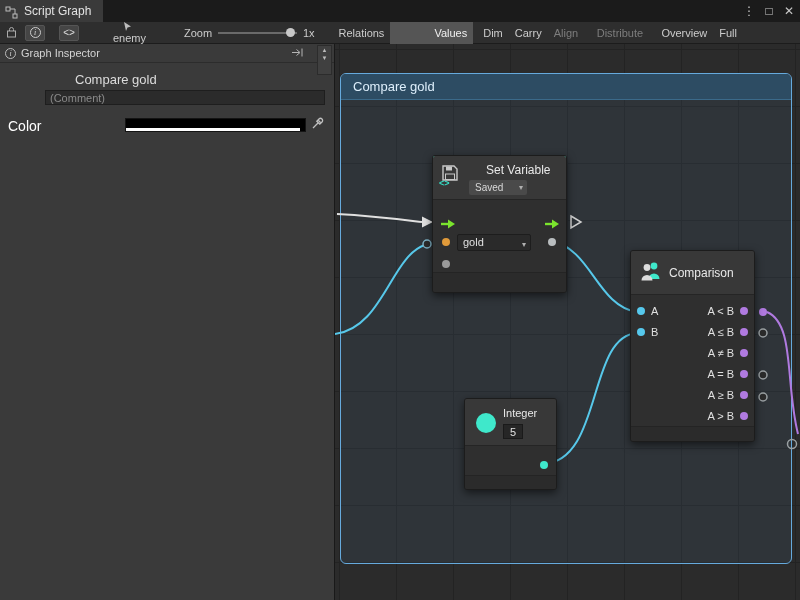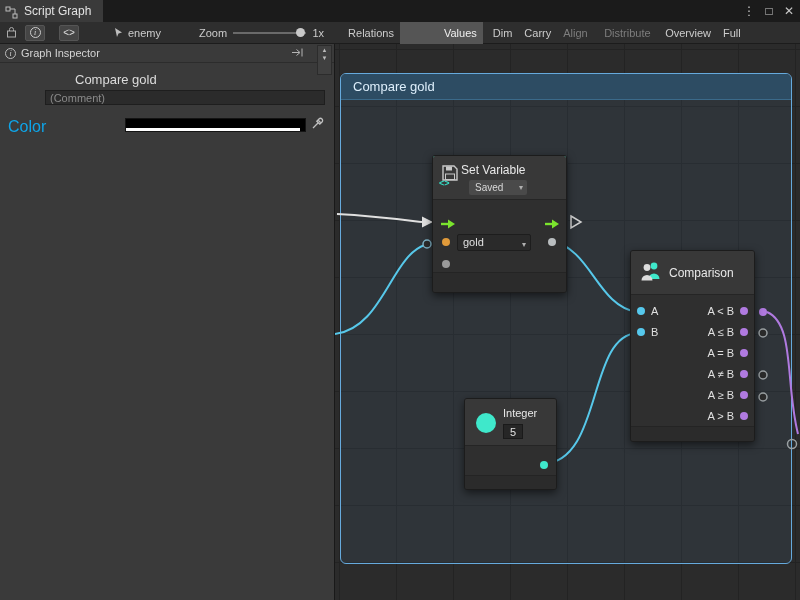--- a/index.html
+++ b/index.html
@@ -34,21 +34,21 @@
                  display:flex; align-items:center; }
   .insp-header .info-circle { margin:0 5px 0 5px; border-color:#bbb; }
   .dock-icon { position:absolute; right:30px; top:3px; }
   .stepper { position:absolute; right:2px; top:1px; width:15px; height:30px; background:#404040; border:1px solid #2c2c2c;
              display:flex; flex-direction:column; align-items:center; justify-content:flex-start; color:#bbb; }
   .stepper span { font-size:6px; line-height:8px; }
   .insp-title { position:absolute; left:75px; top:28px; font-size:13px; color:#dcdcdc; }
   .comment-input { position:absolute; left:45px; top:46px; width:280px; height:15px; background:#2b2b2b; border:1px solid #1e1e1e;
                    color:#9a9a9a; font-size:11px; padding:0 4px; font-family:"Liberation Sans", sans-serif; }
   .comment-input::placeholder { color:#8a8a8a; }
-  .color-label { position:absolute; left:8px; top:74px; font-size:16px; color:#0ea5e9; }
+  .color-label { position:absolute; left:8px; top:74px; font-size:14px; color:#ffffff; }
   .color-field { position:absolute; left:125px; top:74px; width:181px; height:14px; background:#000; border:1px solid #141414; }
   .alpha-bar { position:absolute; left:0; bottom:0; height:3px; width:97%; background:#ffffff; }
   .eyedropper { position:absolute; left:311px; top:72px; }
 
   
   .graph { position:absolute; left:335px; top:44px; width:465px; height:556px; overflow:hidden;
            background-color:#2b2b2b;
            background-image:linear-gradient(#232323 1px, transparent 1px),
                             linear-gradient(90deg,#232323 1px, transparent 1px);
            background-size:57px 57px; background-position:4px 5px; }
@@ -65,21 +65,21 @@
   .node-header { position:relative; background:#383838; border-bottom:1px solid #252525; border-radius:2px 2px 0 0; }
   .accent { position:absolute; left:0; top:0; right:0; height:2px; background:#3bd6b2; border-radius:2px 2px 0 0; }
   .node-title { font-size:12px; color:#e8e8e8; }
   .node-footer { position:absolute; left:0; right:0; bottom:0; background:#2b2b2b; border-top:1px solid #242424; border-radius:0 0 2px 2px; }
 
   
   .node-setvar { left:97px; top:111px; width:135px; height:138px; }
   .node-setvar .node-header { height:44px; }
   .sv-icon { position:absolute; left:8px; top:8px; }
   .sv-badge { position:absolute; left:6px; top:22px; color:#35e0c8; font-size:9px; font-weight:bold; }
-  .node-setvar .node-title { position:absolute; left:28px; top:7px;text-align:right; }
+  .node-setvar .node-title { position:absolute; left:53px; top:7px;text-align:right; }
   .kind-dropdown { position:absolute; left:36px; top:24px; width:58px; height:15px; background:#4a4a4a; border-radius:2px;
                    font-size:10px; color:#d8d8d8; line-height:15px; padding-left:6px; }
   .kind-dropdown .caret, .var-dropdown .caret { position:absolute; right:4px; top:0; font-size:8px; color:#b0b0b0; }
   .var-dropdown { position:absolute; left:24px; top:78px; width:74px; height:17px; background:#2a2a2a; border:1px solid #1d1d1d;
                   border-radius:2px; font-size:11px; color:#e0e0e0; line-height:15px; padding-left:5px; }
   .var-dropdown .caret { top:2px; }
   .flow-arrow { position:absolute; }
   .port { position:absolute; width:8px; height:8px; border-radius:50%; }
   .node-setvar .node-footer { height:20px; }
 
@@ -132,21 +132,21 @@
         <rect x="1.5" y="5" width="8" height="6" fill="none" stroke="#aaa"></rect>
         <path d="M3.5 5 V3.5 a2 2 0 0 1 4 0 V5" fill="none" stroke="#aaa"></path>
       </svg>
   </span>
   <span class="tb-iconbtn" style="margin-left:8px">
     <span class="info-circle">i</span>
   </span>
   <span class="tb-iconbtn" style="margin-left:14px">
     <span>&lt;&gt;</span>
   </span>
-  <span style="margin-left:34px; display:flex; align-items:center;">
+  <span style="margin-left:34px; display:flex; align-items:center;flex-direction:column;">
     <svg width="11" height="11" viewBox="0 0 11 11" style="margin-right:4px">
         <path d="M2 1 L9 5.5 L5.5 6.5 L4 10 Z" fill="#bdbdbd"></path>
       </svg>
     <span>enemy</span>
   </span>
   <span class="tb-text" style="margin-left:32px">Zoom</span>
   <span class="slider">
     <span class="track"></span>
     <span class="handle"></span>
   </span>
@@ -286,25 +286,25 @@
         <span class="out-label">A &lt; B</span>
         <span class="port out-port"></span>
       </div>
       <div class="cmp-row">
         <span class="port in-port"></span>
         <span class="in-label">B</span>
         <span class="out-label">A ≤ B</span>
         <span class="port out-port"></span>
       </div>
       <div class="cmp-row">
+        <span class="out-label">A ≠ B</span>
+        <span class="port out-port"></span>
+      </div>
+      <div class="cmp-row">
         <span class="out-label">A = B</span>
-        <span class="port out-port"></span>
-      </div>
-      <div class="cmp-row">
-        <span class="out-label">A ≠ B</span>
         <span class="port out-port"></span>
       </div>
       <div class="cmp-row">
         <span class="out-label">A ≥ B</span>
         <span class="port out-port"></span>
       </div>
       <div class="cmp-row">
         <span class="out-label">A &gt; B</span>
         <span class="port out-port"></span>
       </div>

